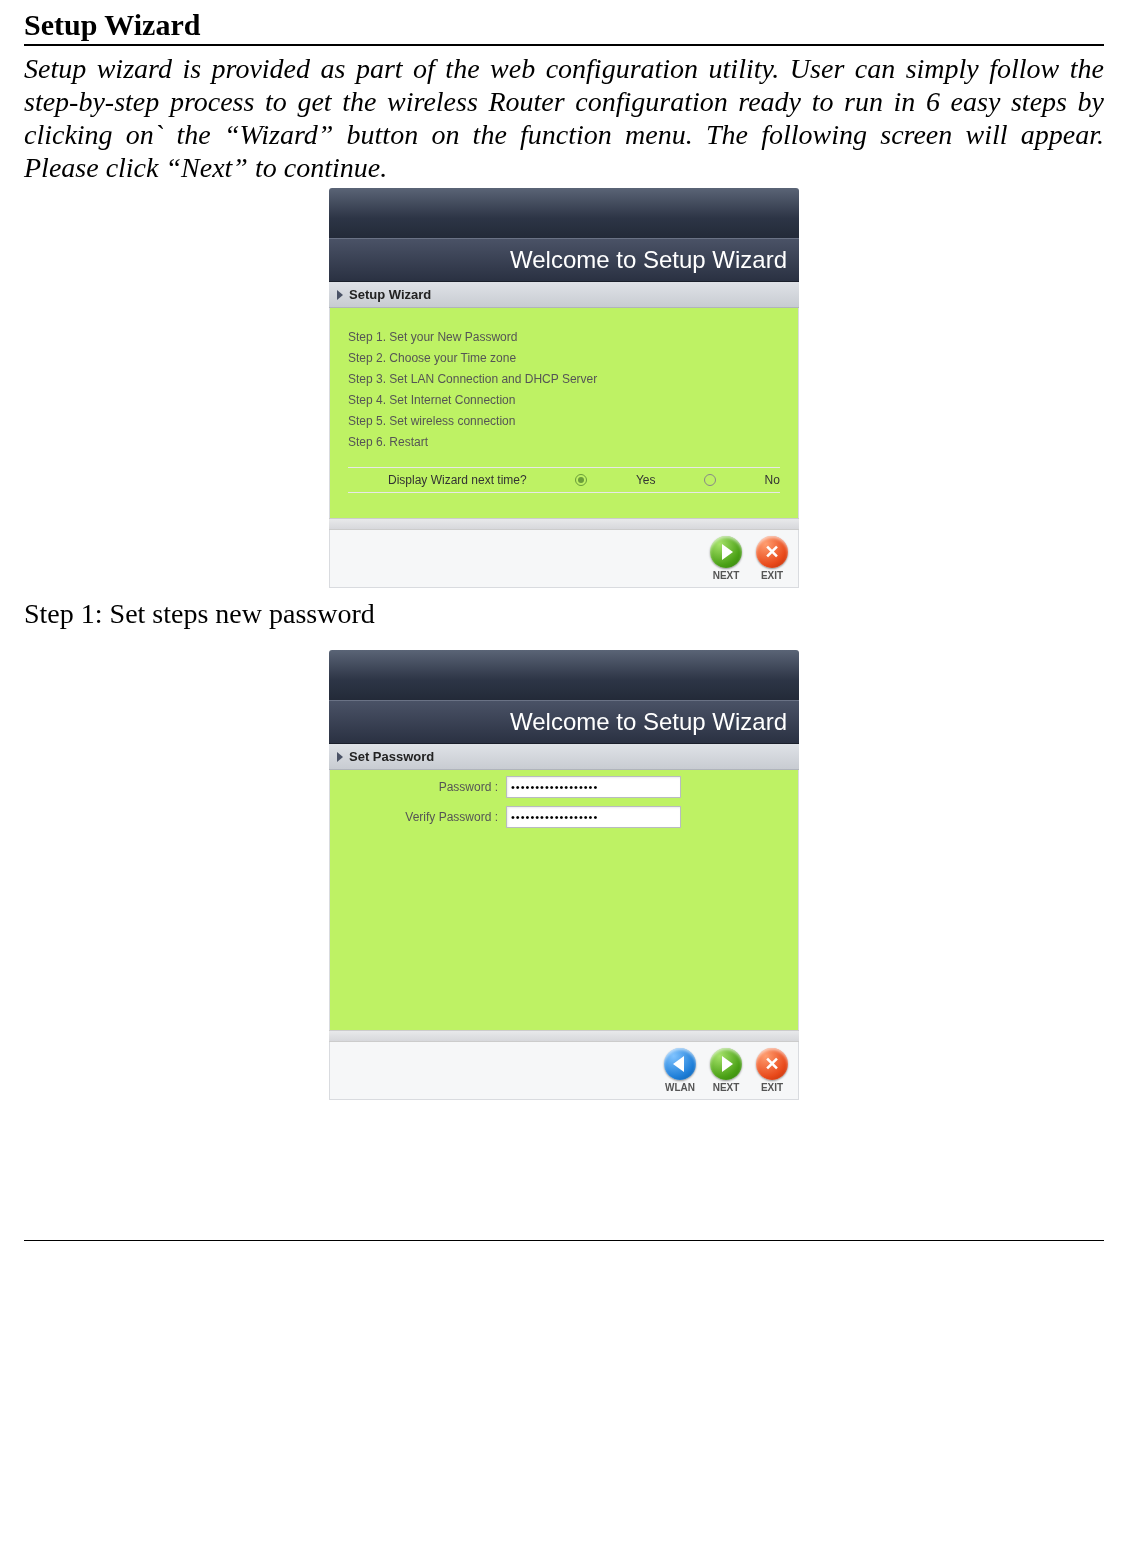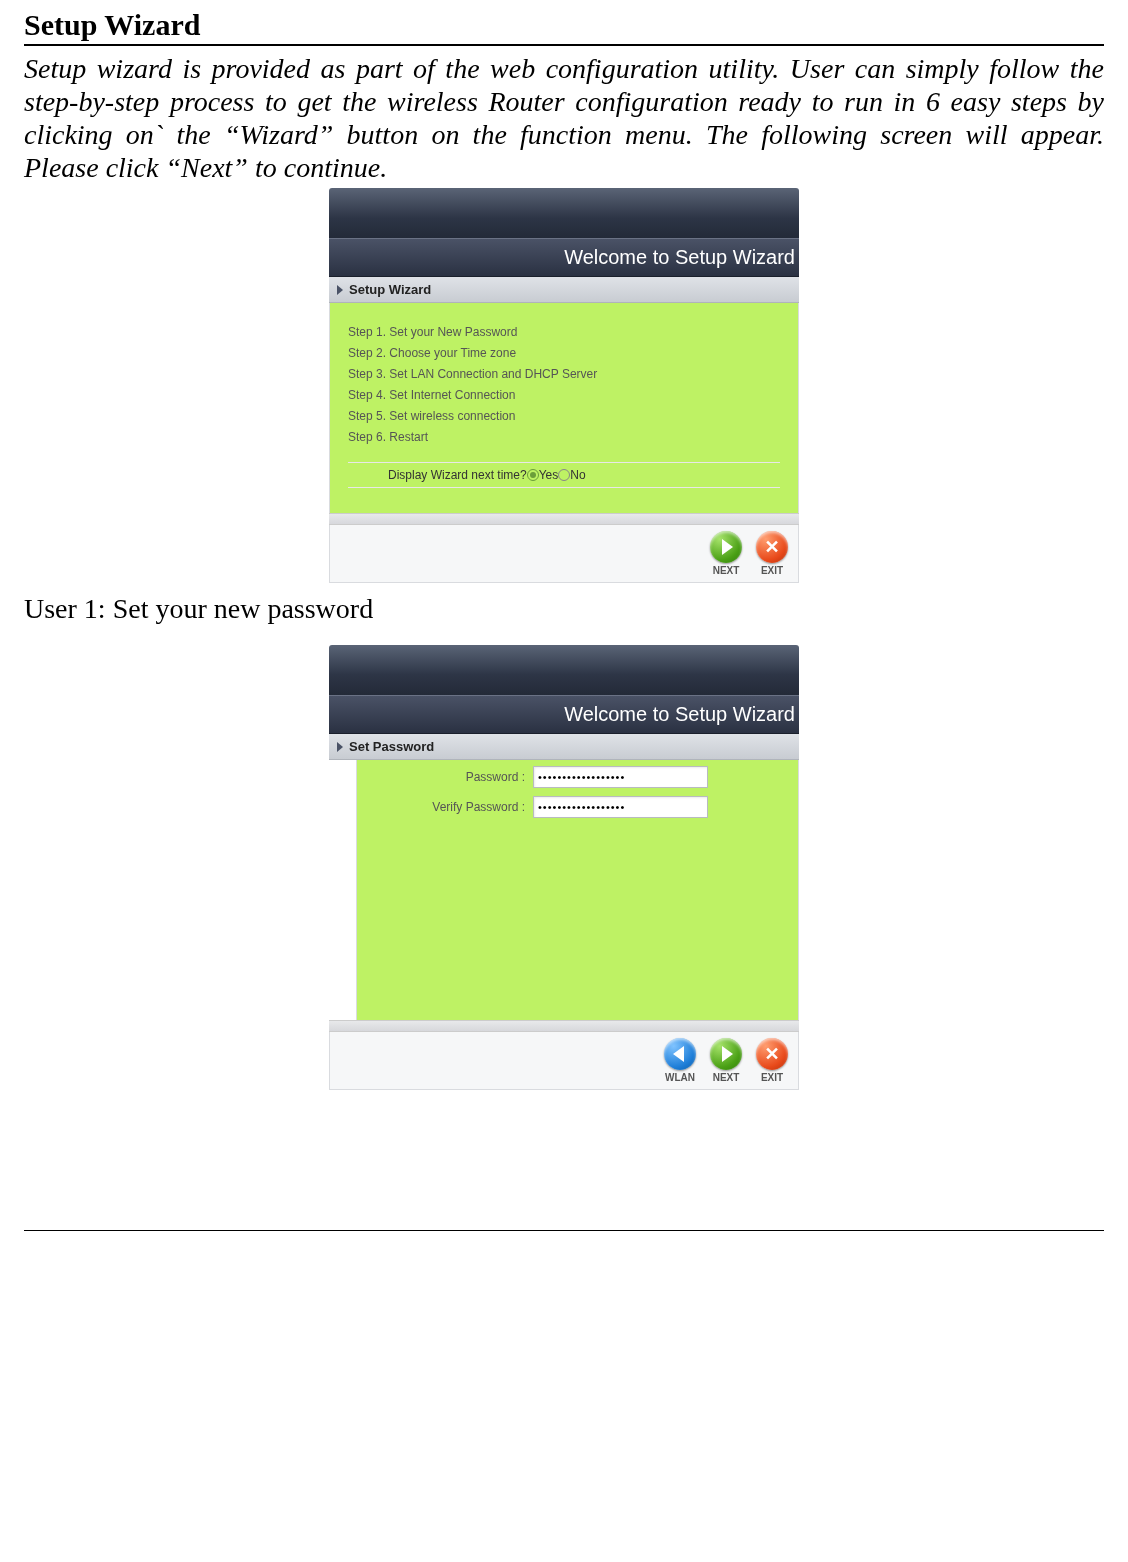--- a/index.html
+++ b/index.html
@@ -43,23 +43,23 @@
   }
   .wizard-top {
     height: 50px;
     background: linear-gradient(#5a6476, #2d3546 60%, #232a38);
     border-top-left-radius: 3px;
     border-top-right-radius: 3px;
   }
   .wizard-welcome {
     background: linear-gradient(#4a5266, #2a3142);
     color: #fff;
-    font-size: 20px;
+    font-size: 24px;
     text-align: right;
-    padding: 7px 4px;
+    padding: 7px 12px;
     border-top: 1px solid #6a7285;
     border-bottom: 1px solid #1a1f2b;
   }
   .wizard-subhead {
     background: linear-gradient(#dfe2e7, #c8ccd2);
     border-bottom: 1px solid #b0b4bb;
     padding: 5px 8px;
     display: flex;
     align-items: center;
     gap: 6px;
@@ -91,20 +91,21 @@
   }
   .display-row {
     margin-top: 18px;
     font-size: 12px;
     color: #333;
     padding: 5px 0 5px 40px;
     border-top: 1px solid #e8e8e8;
     border-bottom: 1px solid #e8e8e8;
     display: flex;
     align-items: center;
+    justify-content: space-between;
   }
   .radio {
     width: 12px;
     height: 12px;
     border-radius: 50%;
     border: 1px solid #6b9e3a;
     display: inline-flex;
     align-items: center;
     justify-content: center;
     box-sizing: border-box;
@@ -172,21 +173,20 @@
   }
   .x-white {
     color: #fff;
     font-size: 18px;
     font-weight: bold;
     line-height: 1;
   }
 
   .form-area {
     padding-top: 6px;
-    margin-left: 27px;
   }
   .form-row {
     display: flex;
     align-items: center;
     margin-bottom: 8px;
   }
   .form-label {
     width: 150px;
     text-align: right;
     font-size: 12px;
@@ -260,21 +260,21 @@
       </div>
       <div class="ftr-btn">
         <div class="ftr-circle circ-red">
             <span class="x-white">✕</span>
           </div>
         <span>EXIT</span>
       </div>
     </div>
   </div>
 
-  <div class="step-title">User 1: Set your new password</div>
+  <div class="step-title">Step 1: Set steps new password</div>
 
   <div class="wizard-card" style="margin-top:20px;">
     <div class="wizard-top"></div>
     <div class="wizard-welcome">Welcome to Setup Wizard</div>
     <div class="wizard-subhead">
       <span class="arrow-right-small"></span>
       <span class="wizard-subhead-label">Set Password</span>
     </div>
     <div class="wizard-body form-area" style="min-height:260px;">
       <div class="form-row">

